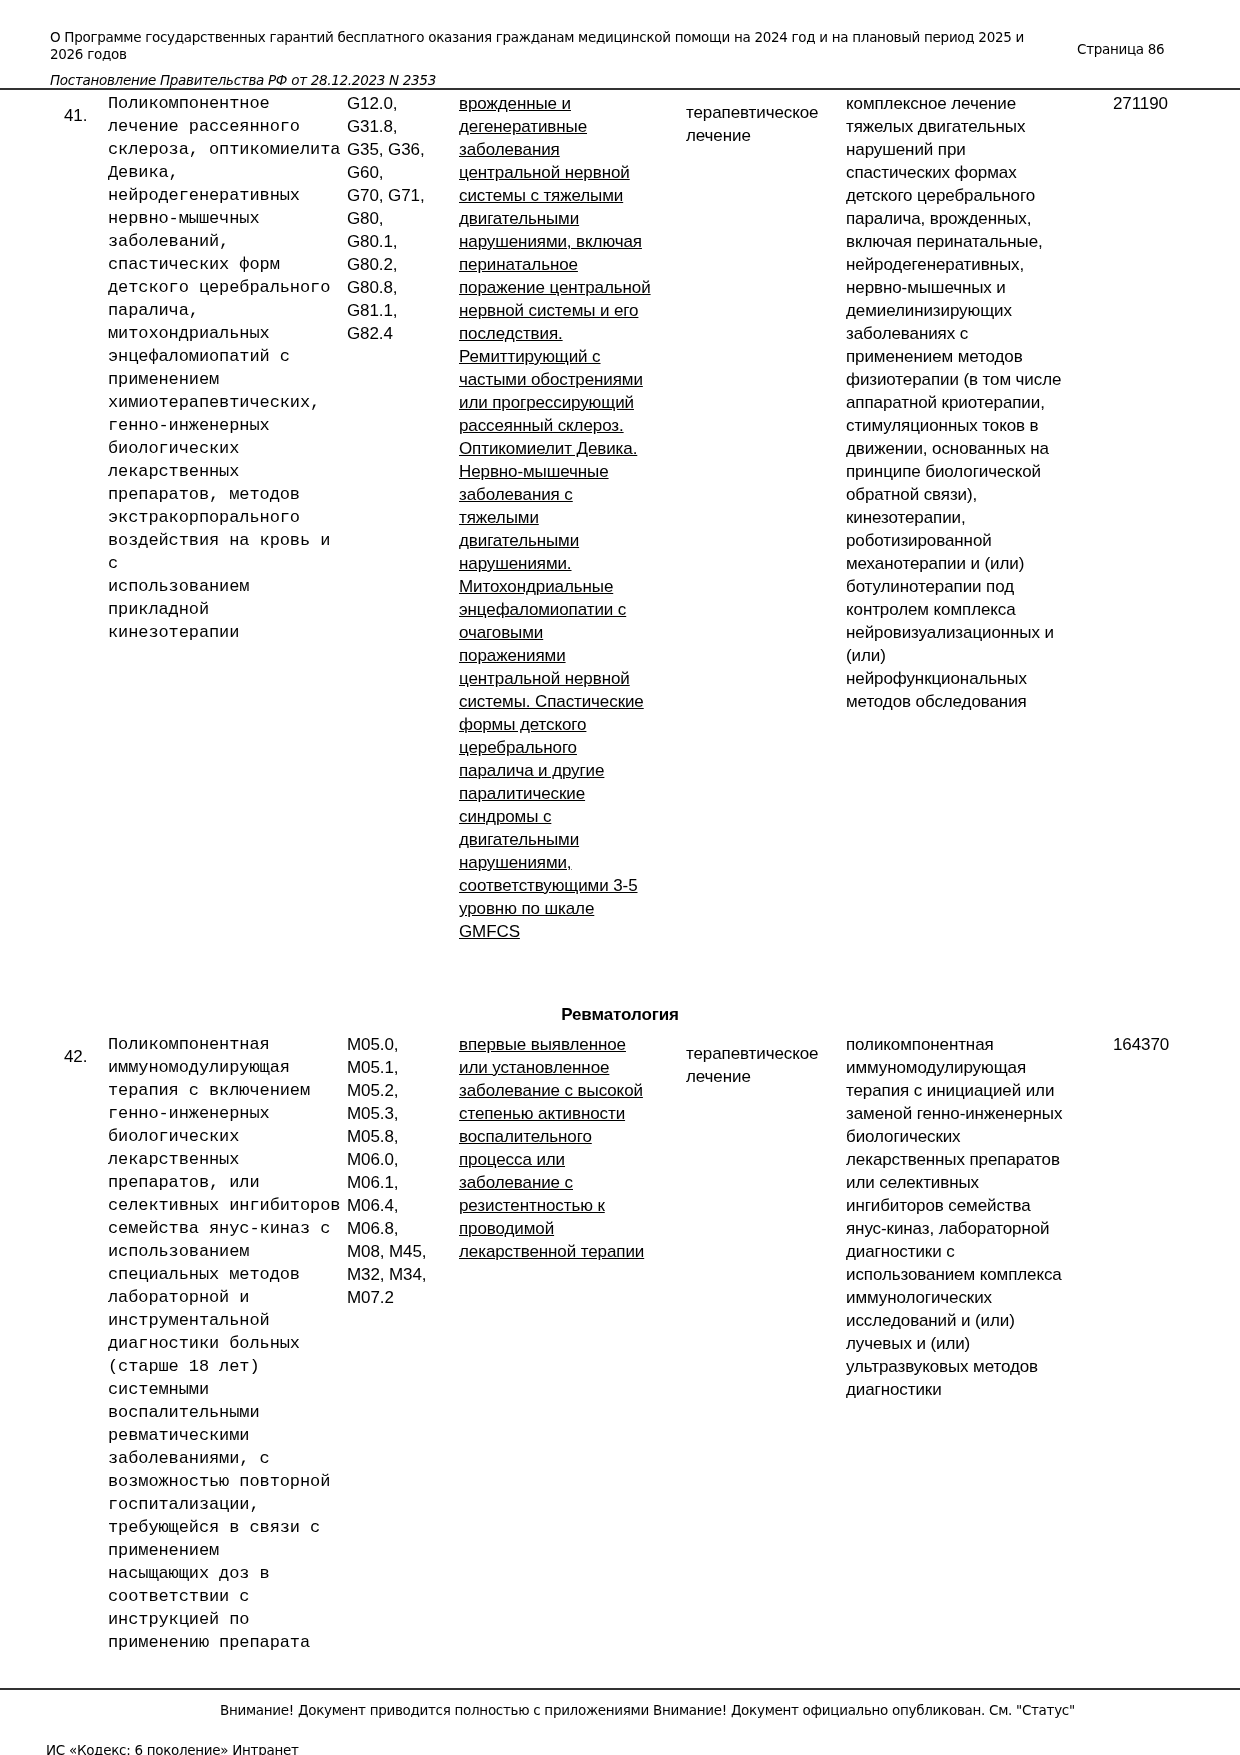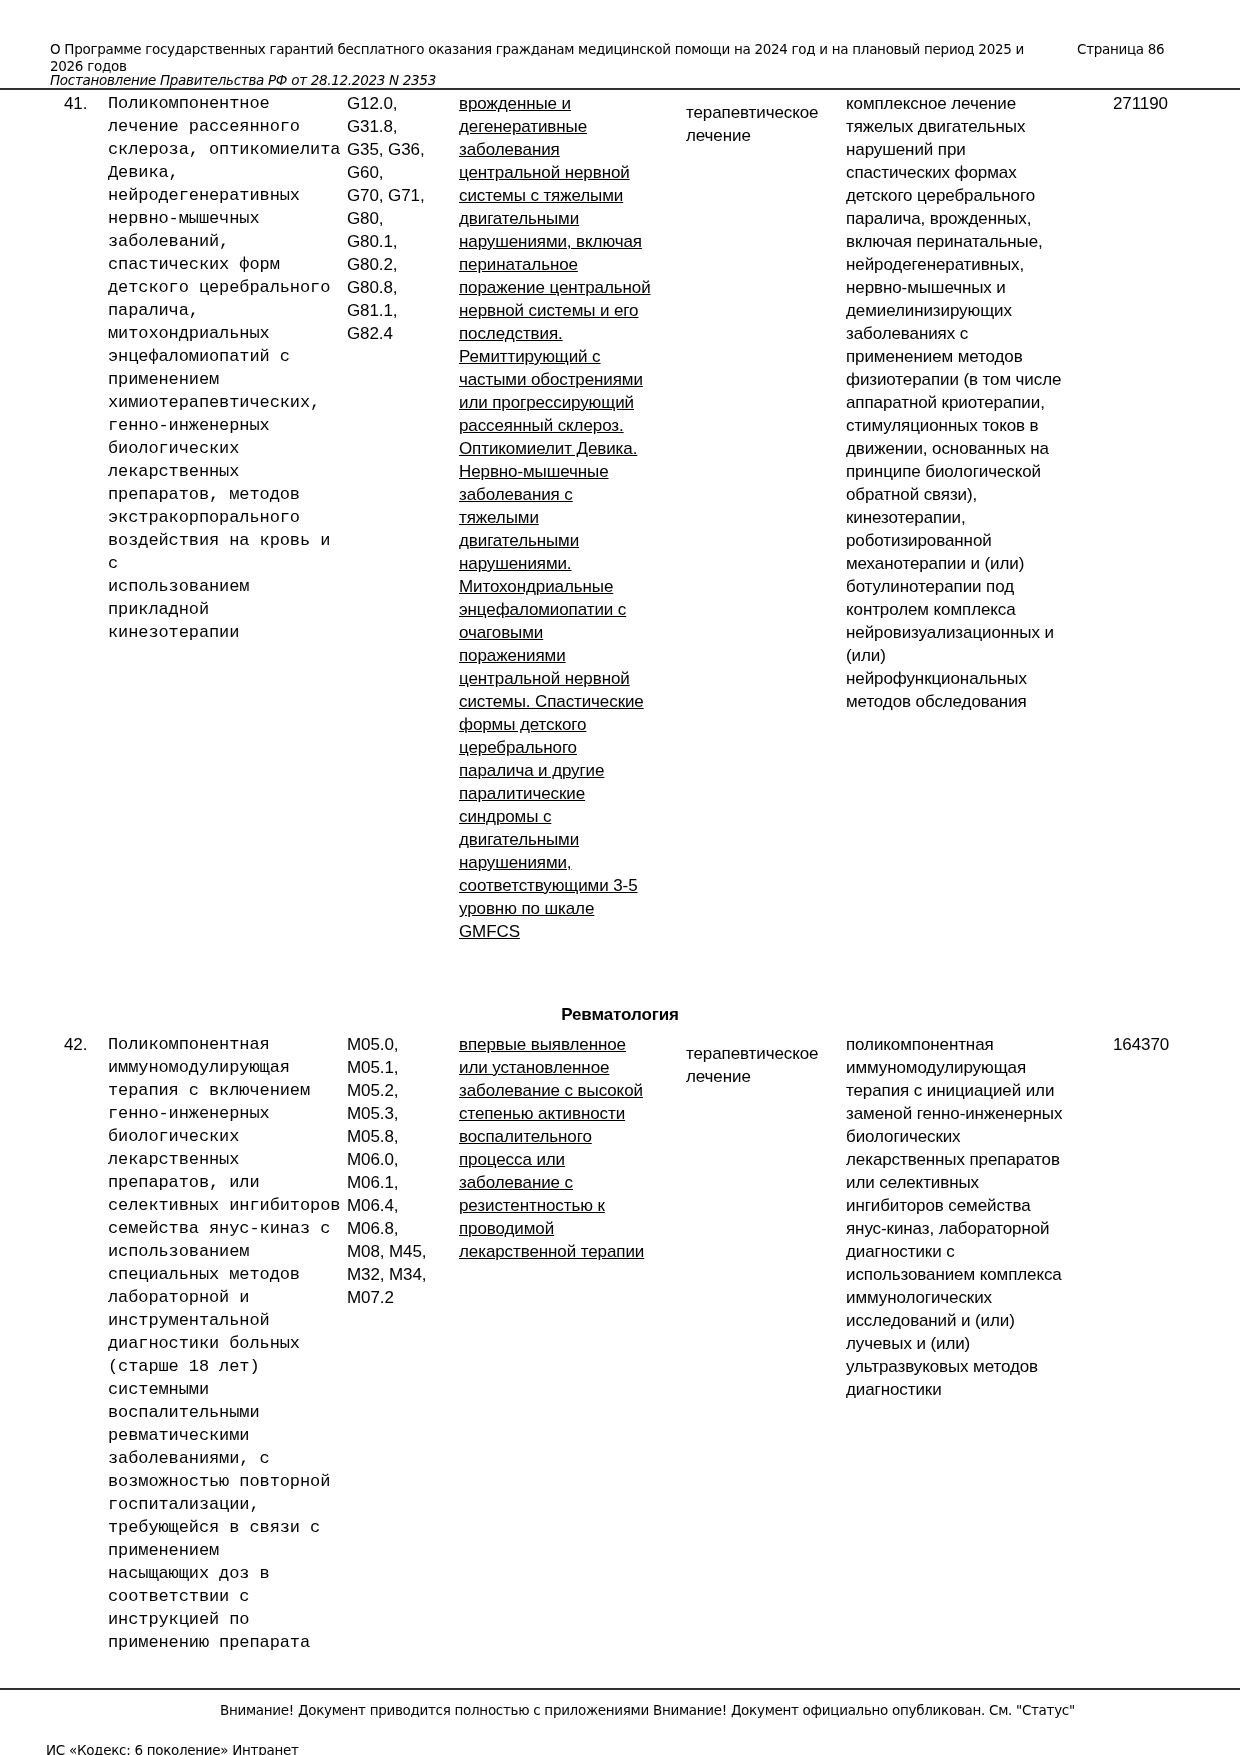--- a/index.html
+++ b/index.html
@@ -1,27 +1,27 @@
 <!DOCTYPE html>
 <html><head>
 <meta charset="utf-8">
 <style>
   html, body { margin: 0; padding: 0; background: #ffffff; }
   body { width: 1240px; height: 1755px; position: relative; overflow: hidden; color: #000; }
   .hdr { position: absolute; left: 50px; top: 25px; width: 1130px; font-family: "DejaVu Sans", sans-serif; font-size: 13.5px; line-height: 17px; letter-spacing: -0.3px; }
-  .hdr-title { position: absolute; left: 0; top: 16px; width: 1000px; }
+  .hdr-title { position: absolute; left: 0; top: 4px; width: 1000px; }
   .hdr-page { position: absolute; left: 1027px; top: 16px; white-space: nowrap; }
   .hdr-sub { position: absolute; left: 0; top: 47px; font-style: italic; white-space: nowrap; }
   .rule { position: absolute; left: 0; width: 1240px; height: 2px; background: #333; }
   .rule.top { top: 88px; }
   .rule.bottom { top: 1688px; height: 1.5px; }
   .body-font { font-family: "Liberation Sans", sans-serif; font-size: 17px; line-height: 23px; letter-spacing: -0.1px; }
   .row { position: absolute; left: 0; width: 1240px; }
   .cell { position: absolute; top: 0; white-space: pre-line; }
-  .c-num { left: 64px; width: 40px; }
+  .c-num { left: 64px; width: 40px; margin-top: 12px; }
   .c-name { left: 108px; width: 236px; font-family: Liberation Mono, monospace; }
   .c-codes { left: 347px; width: 108px; }
   .c-model { left: 459px; width: 224px; text-decoration: underline; }
   .c-type { left: 686px; width: 158px; margin-top: 9px; }
   .c-method { left: 846px; width: 262px; }
   .c-cost { left: 1113px; width: 90px; }
   .section { position: absolute; top: 1003px; left: 0; width: 1240px; text-align: center; font-weight: bold; }
   .ftr { position: absolute; left: 0; top: 1700px; width: 1240px; font-family: "DejaVu Sans", sans-serif; font-size: 13.5px; line-height: 20px; letter-spacing: -0.3px; }
   .ftr-notice { position: absolute; left: 220px; top: 0; white-space: nowrap; }
   .ftr-system { position: absolute; left: 46px; top: 20px; white-space: nowrap; margin-top: 20px; }

